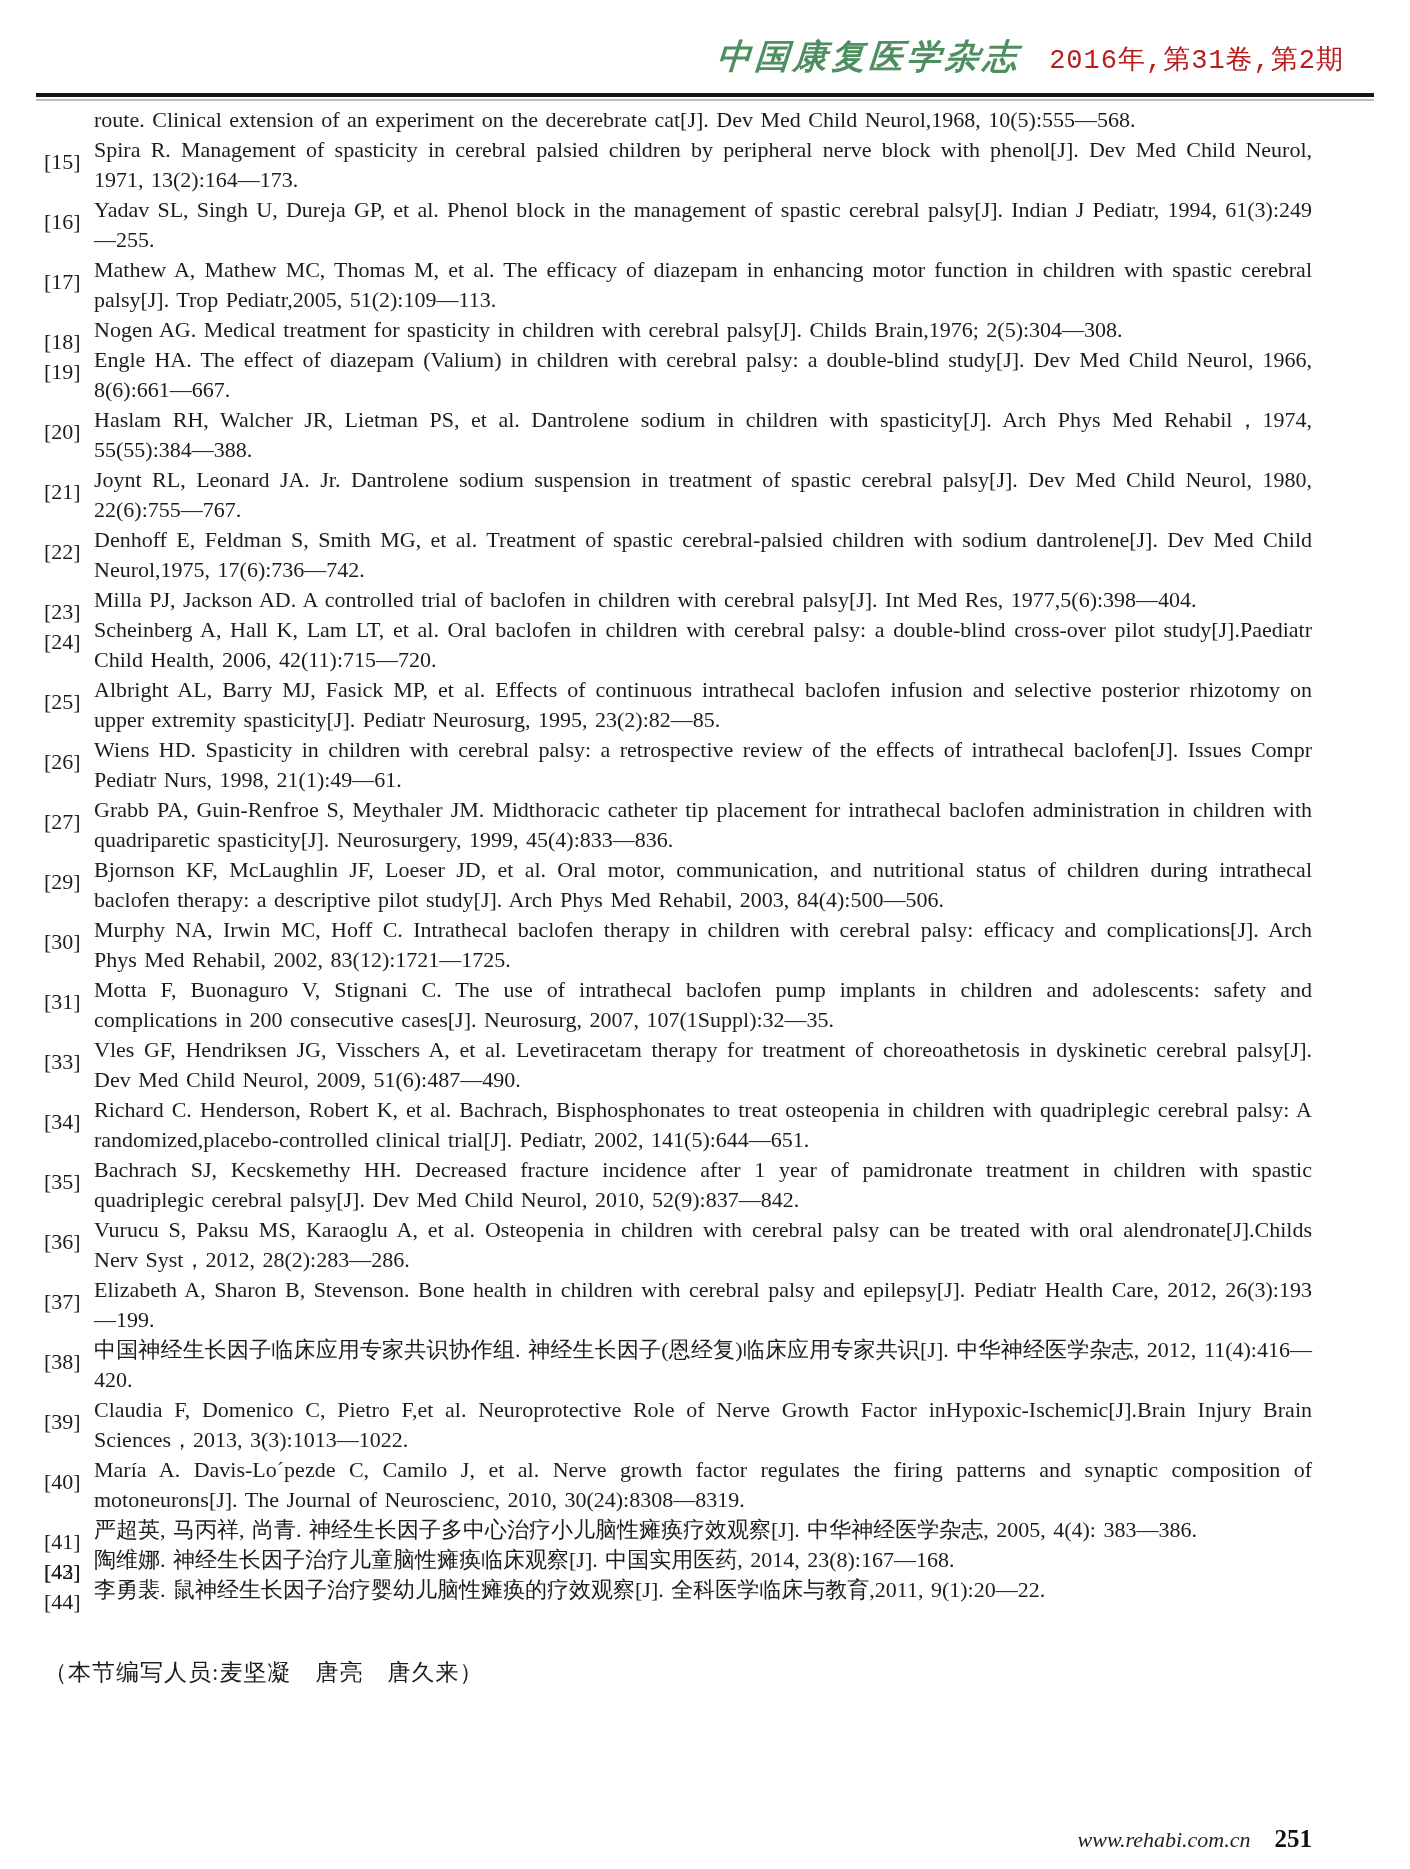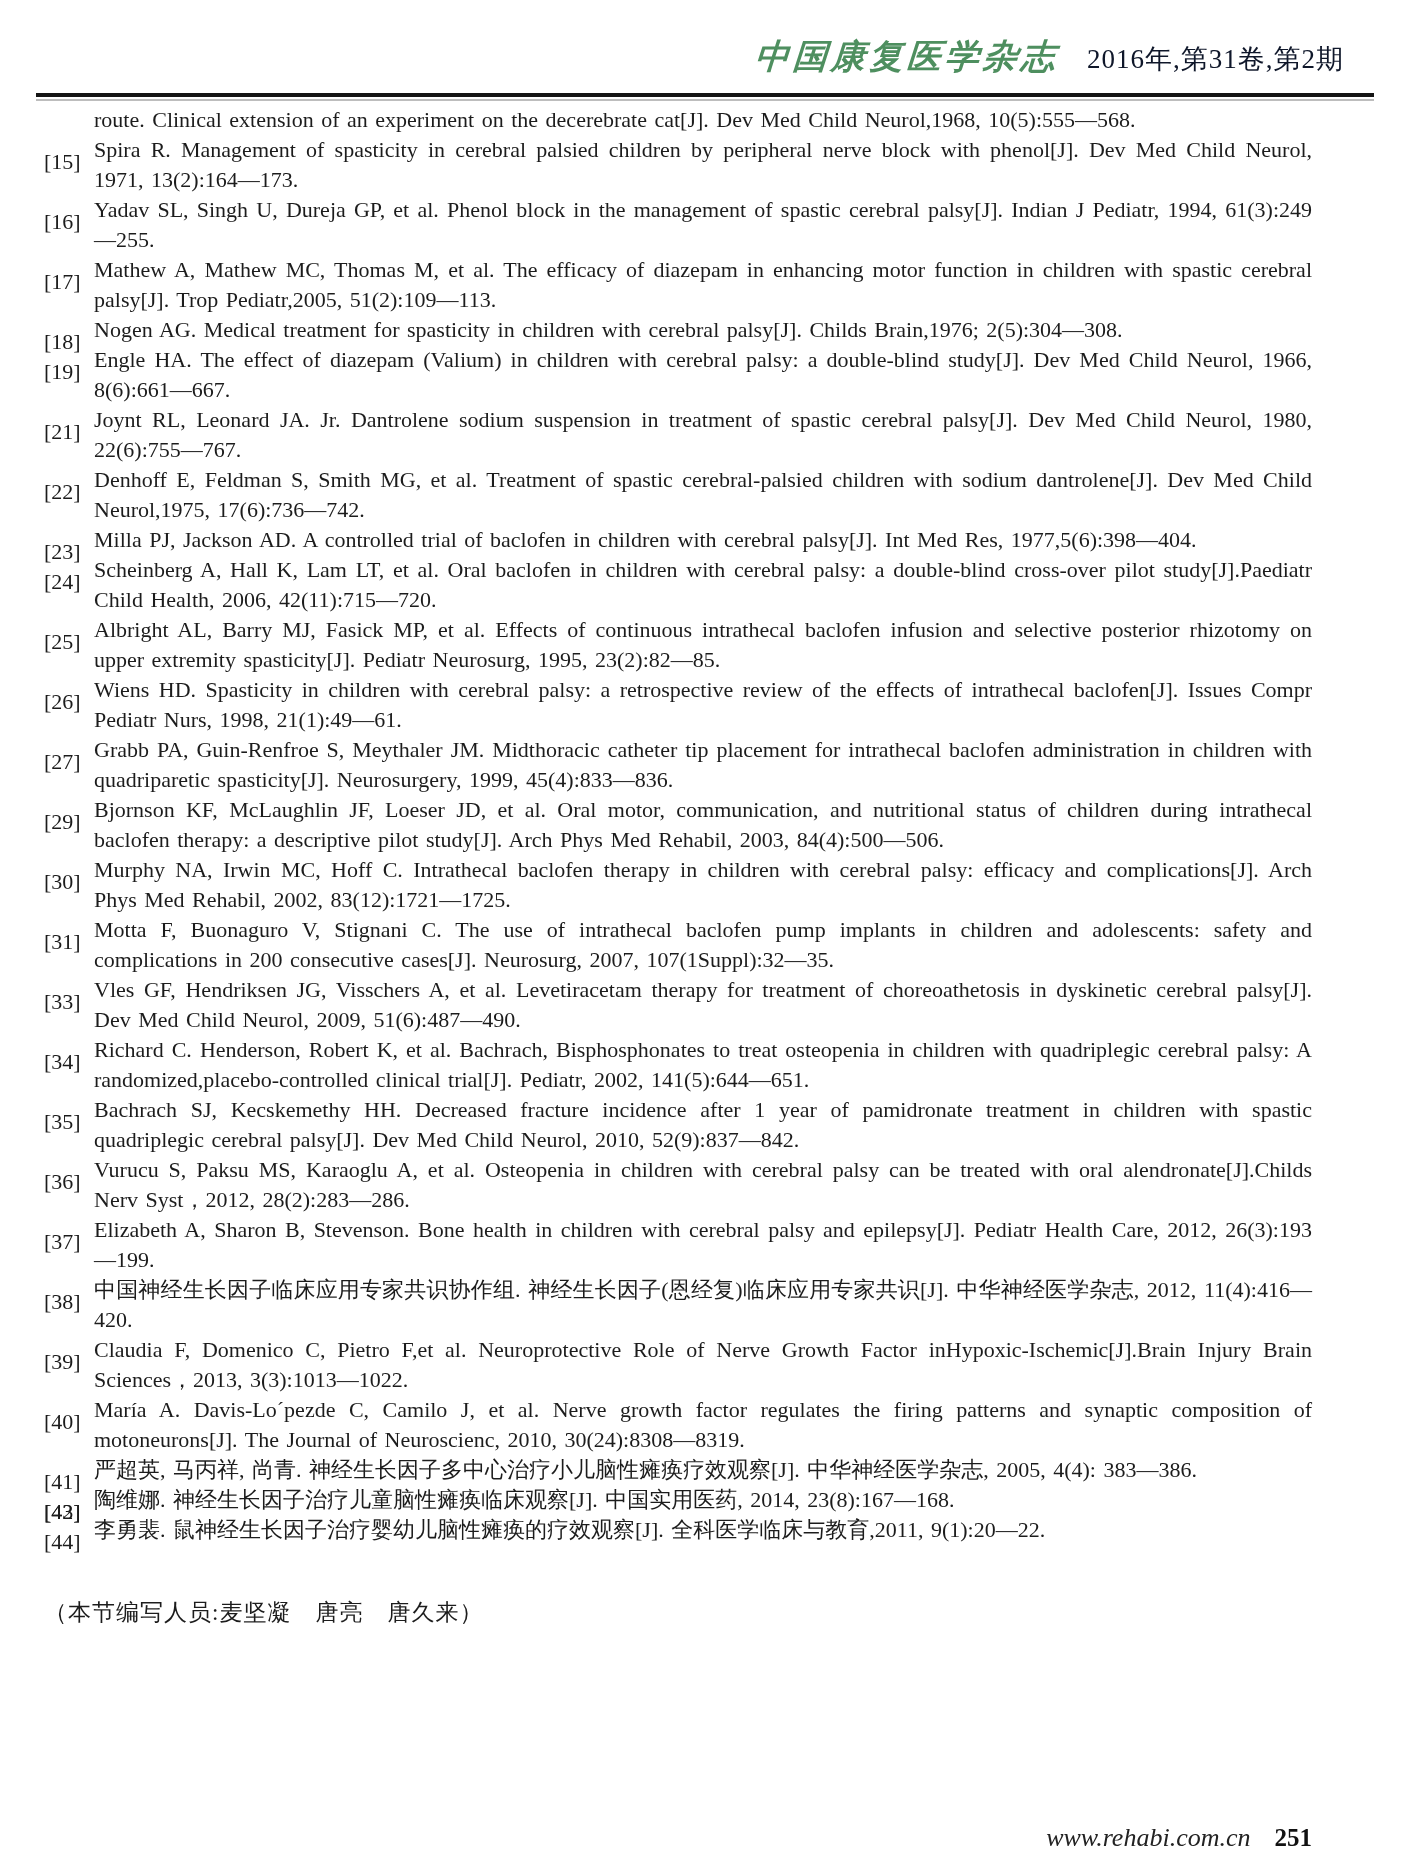--- a/index.html
+++ b/index.html
@@ -18,21 +18,21 @@
     padding:34px 66px 0 0;gap:28px;
   }
   .logo{
     font-family:"DejaVu Serif","Liberation Serif",serif;
     font-weight:bold;font-style:italic;
     font-size:34px;letter-spacing:4px;
     transform:skewX(-4deg);
     display:inline-block;
   }
   .issue{
-    font-size:27px;letter-spacing:1px;color:#0f172a;
+    font-size:27px;letter-spacing:1px;color:#b91c1c;font-family:Liberation Mono, monospace;
   }
   .rule{position:absolute;left:36px;right:36px;bottom:0;height:4px;background:#141414;}
   .rule::after{content:"";position:absolute;left:0;right:0;top:6px;height:2px;background:#bdbdbd;}
   
   .refs{
     margin:8px 16px 0 44px;
     width:1268px;
     font-size:22px;
     line-height:30px;
     text-align:justify;
@@ -47,21 +47,21 @@
     text-align:left;
     font-size:23px;
     letter-spacing:1px;
   }
   
   .footer{
     position:absolute;
     right:98px;bottom:16px;
     display:flex;align-items:baseline;gap:24px;
   }
-  .site{font-style:italic;font-size:26px;color:#222;}
+  .site{font-style:italic;font-size:22px;color:#222;}
   .pagenum{font-weight:bold;font-size:25px;color:#111;}
 </style>
 </head>
 <body>
 
 <div class="page">
 
   <div class="header">
     <div class="header-inner">
       <span class="logo" style="color: rgb(78, 143, 95);">中国康复医学杂志</span>
@@ -76,20 +76,21 @@
   <div class="ref"><span class="ref-num">[15]</span><span class="ref-text">Spira R. Management of spasticity in cerebral palsied children by peripheral nerve block with phenol[J]. Dev Med Child Neurol, 1971, 13(2):164—173.</span></div>
 
   <div class="ref"><span class="ref-num">[16]</span><span class="ref-text">Yadav SL, Singh U, Dureja GP, et al. Phenol block in the management of spastic cerebral palsy[J]. Indian J Pediatr, 1994, 61(3):249—255.</span></div>
 
   <div class="ref"><span class="ref-num">[17]</span><span class="ref-text">Mathew A, Mathew MC, Thomas M, et al. The efficacy of diazepam in enhancing motor function in children with spastic cerebral palsy[J]. Trop Pediatr,2005, 51(2):109—113.</span></div>
 
   <div class="ref"><span class="ref-num">[18]</span><span class="ref-text">Nogen AG. Medical treatment for spasticity in children with cerebral palsy[J]. Childs Brain,1976; 2(5):304—308.</span></div>
 
   <div class="ref"><span class="ref-num">[19]</span><span class="ref-text">Engle HA. The effect of diazepam (Valium) in children with cerebral palsy: a double-blind study[J]. Dev Med Child Neurol, 1966, 8(6):661—667.</span></div>
 
+  <div class="ref"><span class="ref-num">[20]</span><span class="ref-text">Haslam RH, Walcher JR, Lietman PS, et al. Dantrolene sodium in children with spasticity[J]. Arch Phys Med Rehabil，1974, 55(55):384—388.</span></div>
 
   <div class="ref"><span class="ref-num">[21]</span><span class="ref-text">Joynt RL, Leonard JA. Jr. Dantrolene sodium suspension in treatment of spastic cerebral palsy[J]. Dev Med Child Neurol, 1980, 22(6):755—767.</span></div>
 
   <div class="ref"><span class="ref-num">[22]</span><span class="ref-text">Denhoff E, Feldman S, Smith MG, et al. Treatment of spastic cerebral-palsied children with sodium dantrolene[J]. Dev Med Child Neurol,1975, 17(6):736—742.</span></div>
 
   <div class="ref"><span class="ref-num">[23]</span><span class="ref-text">Milla PJ, Jackson AD. A controlled trial of baclofen in children with cerebral palsy[J]. Int Med Res, 1977,5(6):398—404.</span></div>
 
   <div class="ref"><span class="ref-num">[24]</span><span class="ref-text">Scheinberg A, Hall K, Lam LT, et al. Oral baclofen in children with cerebral palsy: a double-blind cross-over pilot study[J].Paediatr Child Health, 2006, 42(11):715—720.</span></div>
 
   <div class="ref"><span class="ref-num">[25]</span><span class="ref-text">Albright AL, Barry MJ, Fasick MP, et al. Effects of continuous intrathecal baclofen infusion and selective posterior rhizotomy on upper extremity spasticity[J]. Pediatr Neurosurg, 1995, 23(2):82—85.</span></div>

